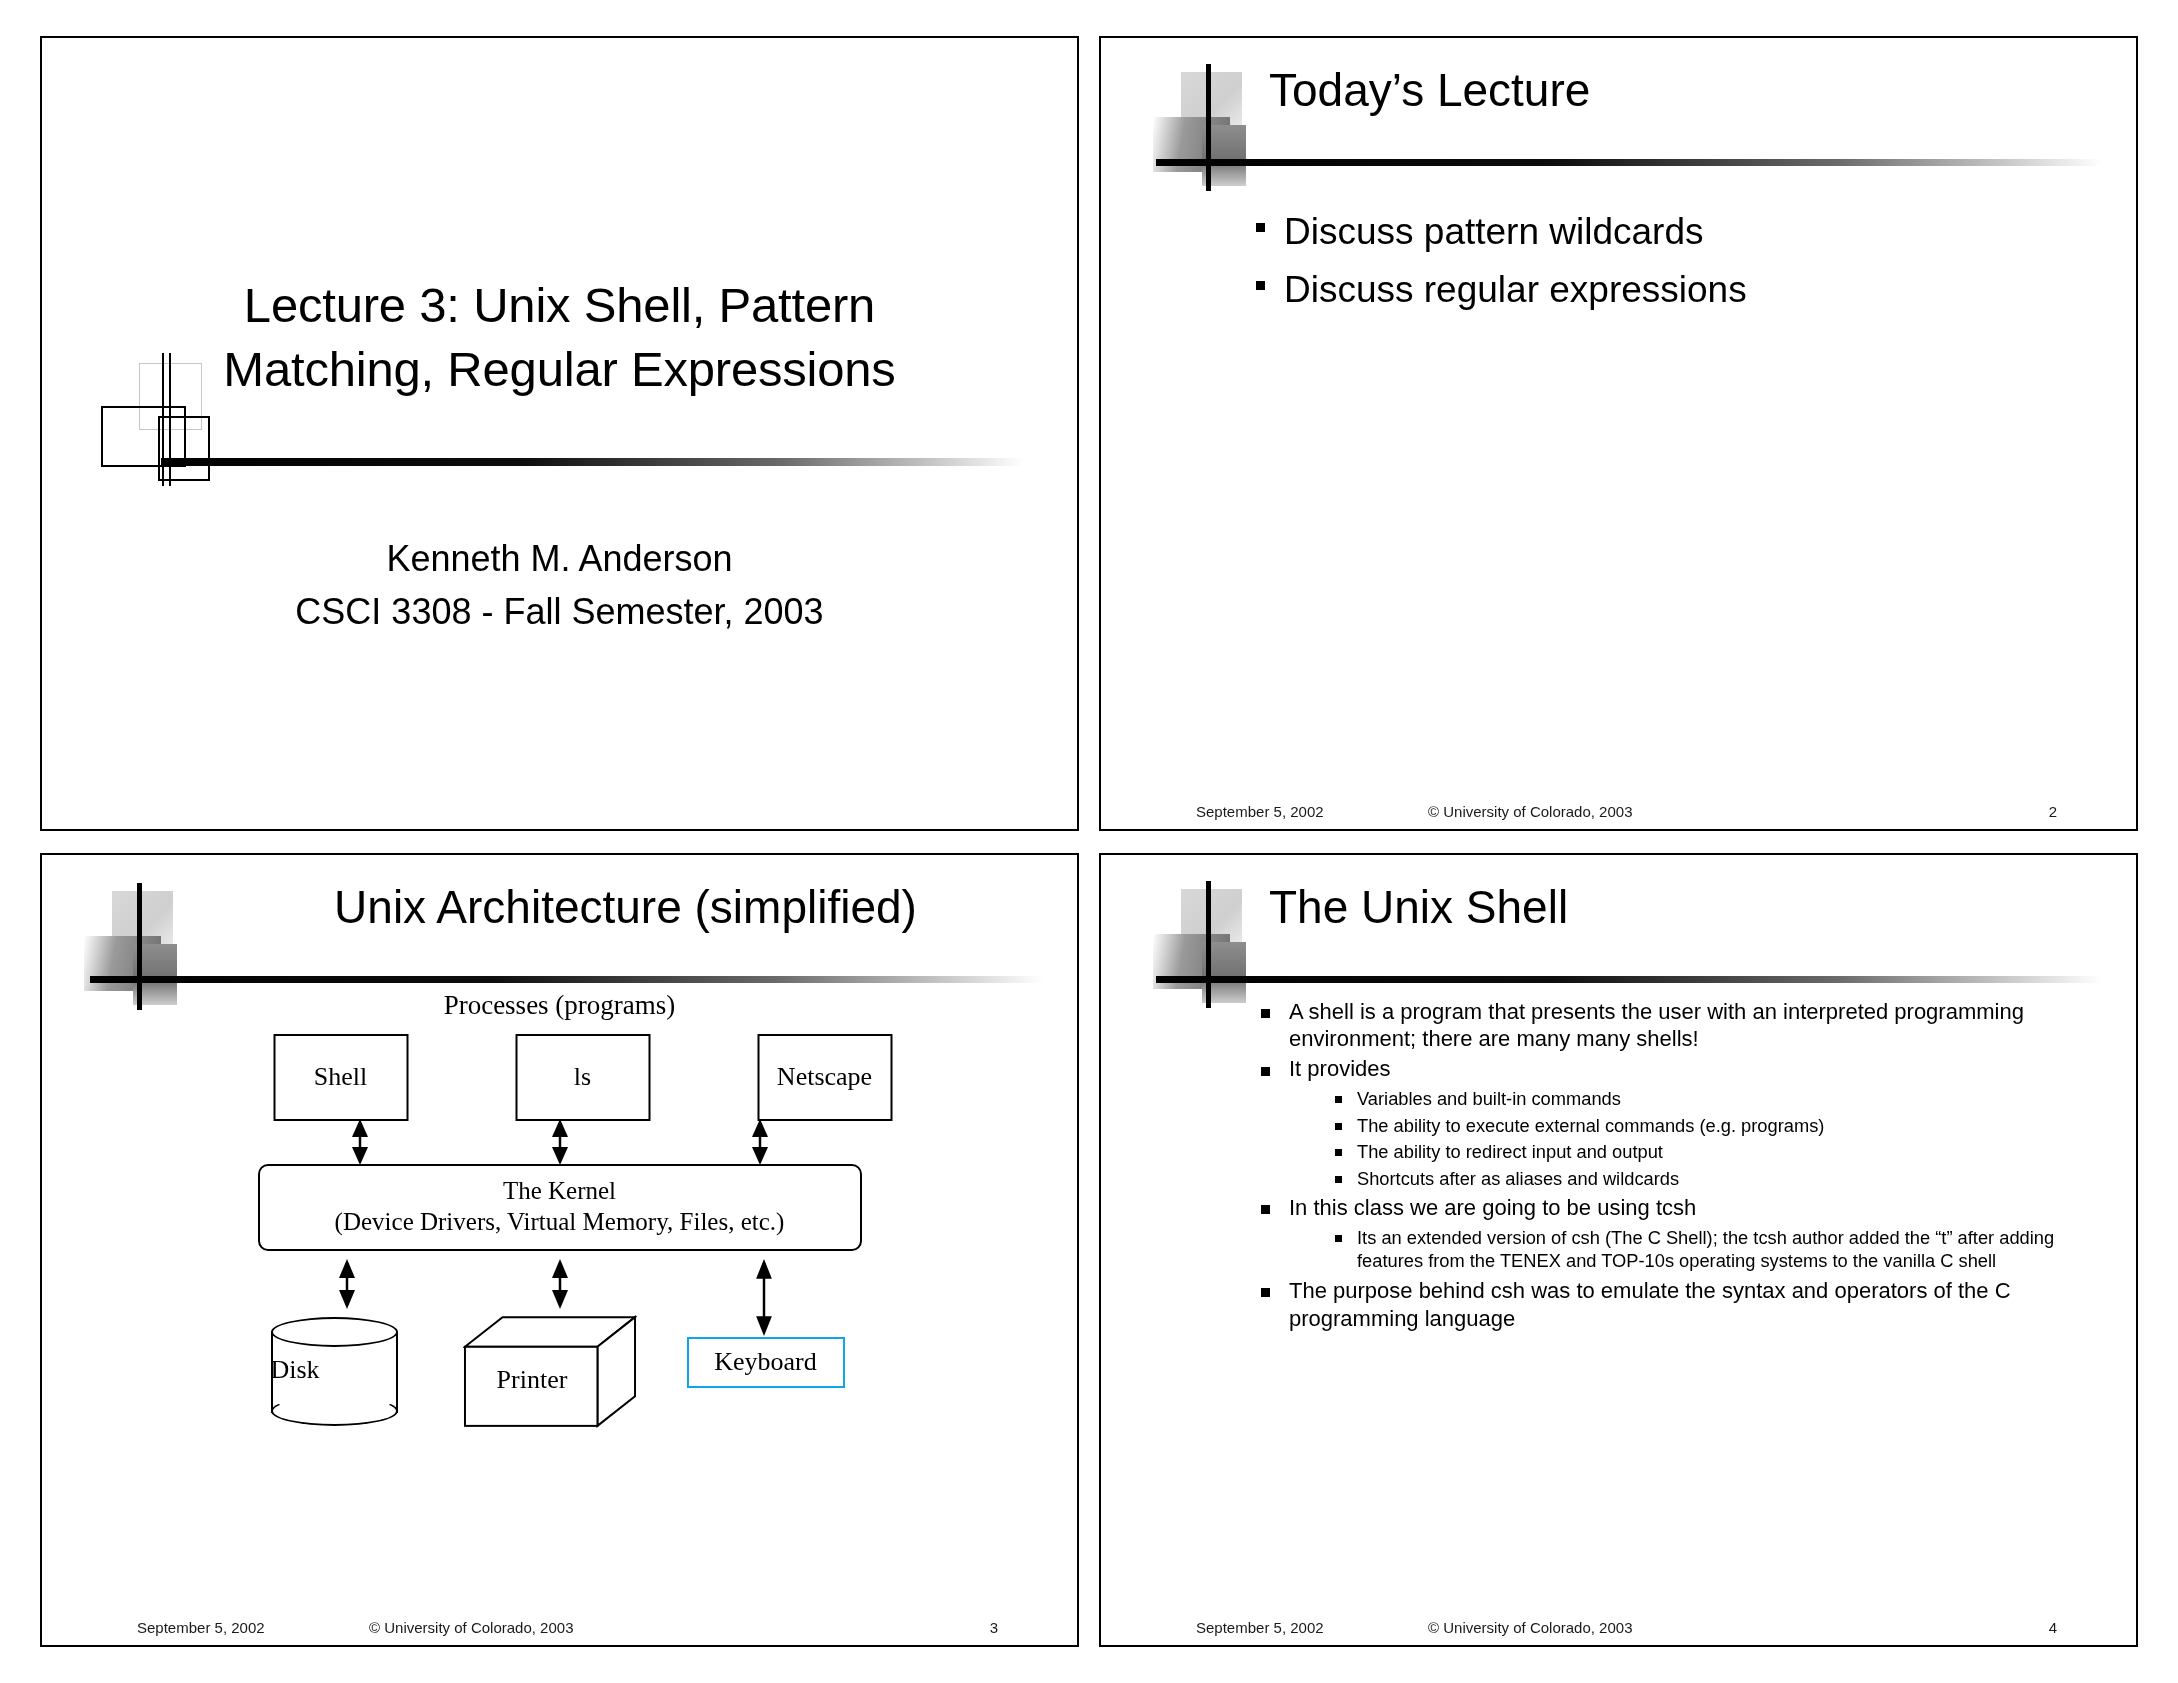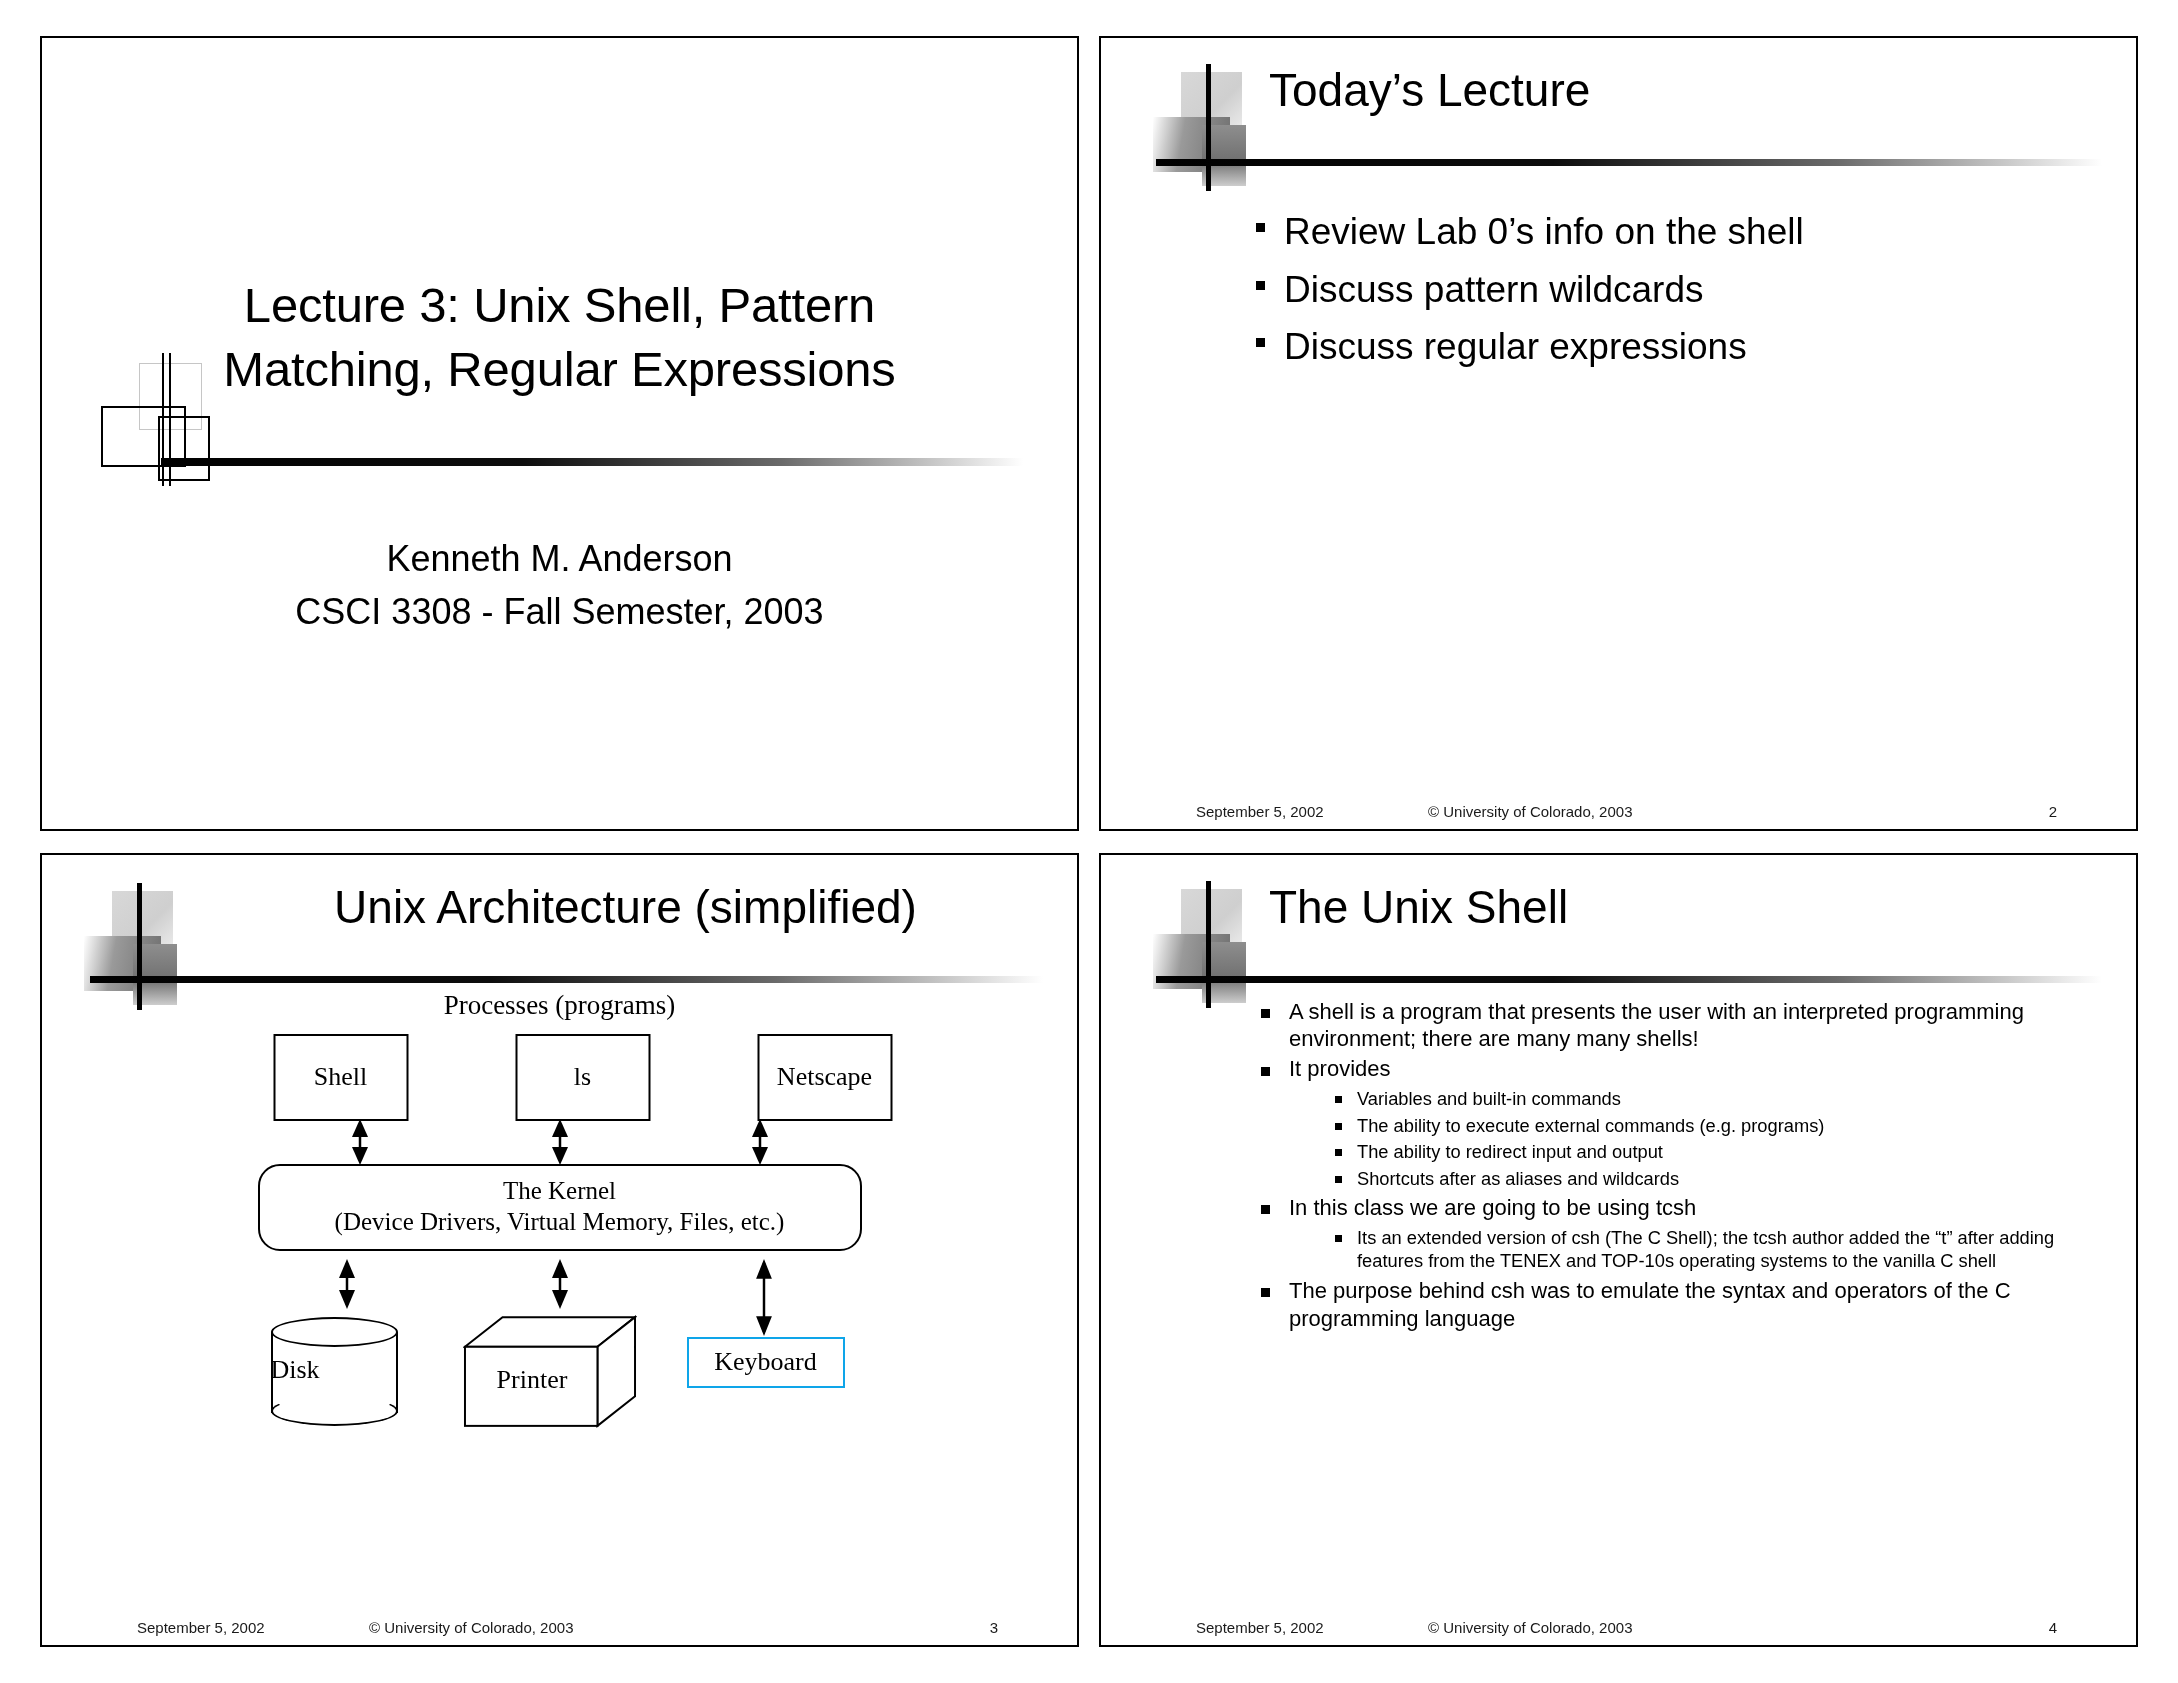--- a/index.html
+++ b/index.html
@@ -264,21 +264,21 @@
     background: #ffffff;
     margin-left: 46px;
   }
   .kernel-box {
     position: absolute;
     left: 50%;
     transform: translateX(-50%);
     top: 174px;
     width: 604px;
     border: 2px solid #000000;
-    border-radius: 22px;
+    border-radius: 10px;
     padding: 9px 14px 12px;
     text-align: center;
     font-size: 25px;
     line-height: 1.24;
     background: #ffffff;
     box-sizing: border-box;
   }
   .arrow {
     position: absolute;
     width: 26px;
@@ -394,21 +394,20 @@
     <div class="logo slide-logo">
       <div class="sq-light"></div>
       <div class="sq-dark"></div>
       <div class="sq-dark2"></div>
       <div class="vbar"></div>
     </div>
     <div class="slide-title">Today’s Lecture</div>
     <div class="title-rule slide-rule"></div>
 
     <ul class="bl s2-list">
-      <li>Review Lab 0’s info on the shell</li>
       <li>Discuss pattern wildcards</li>
       <li>Discuss regular expressions</li>
     </ul>
 
     <div class="footer">
       <span class="f-date">September 5, 2002</span>
       <span class="f-copy">© University of Colorado, 2003</span>
       <span class="f-num">2</span>
     </div>
   </div>

